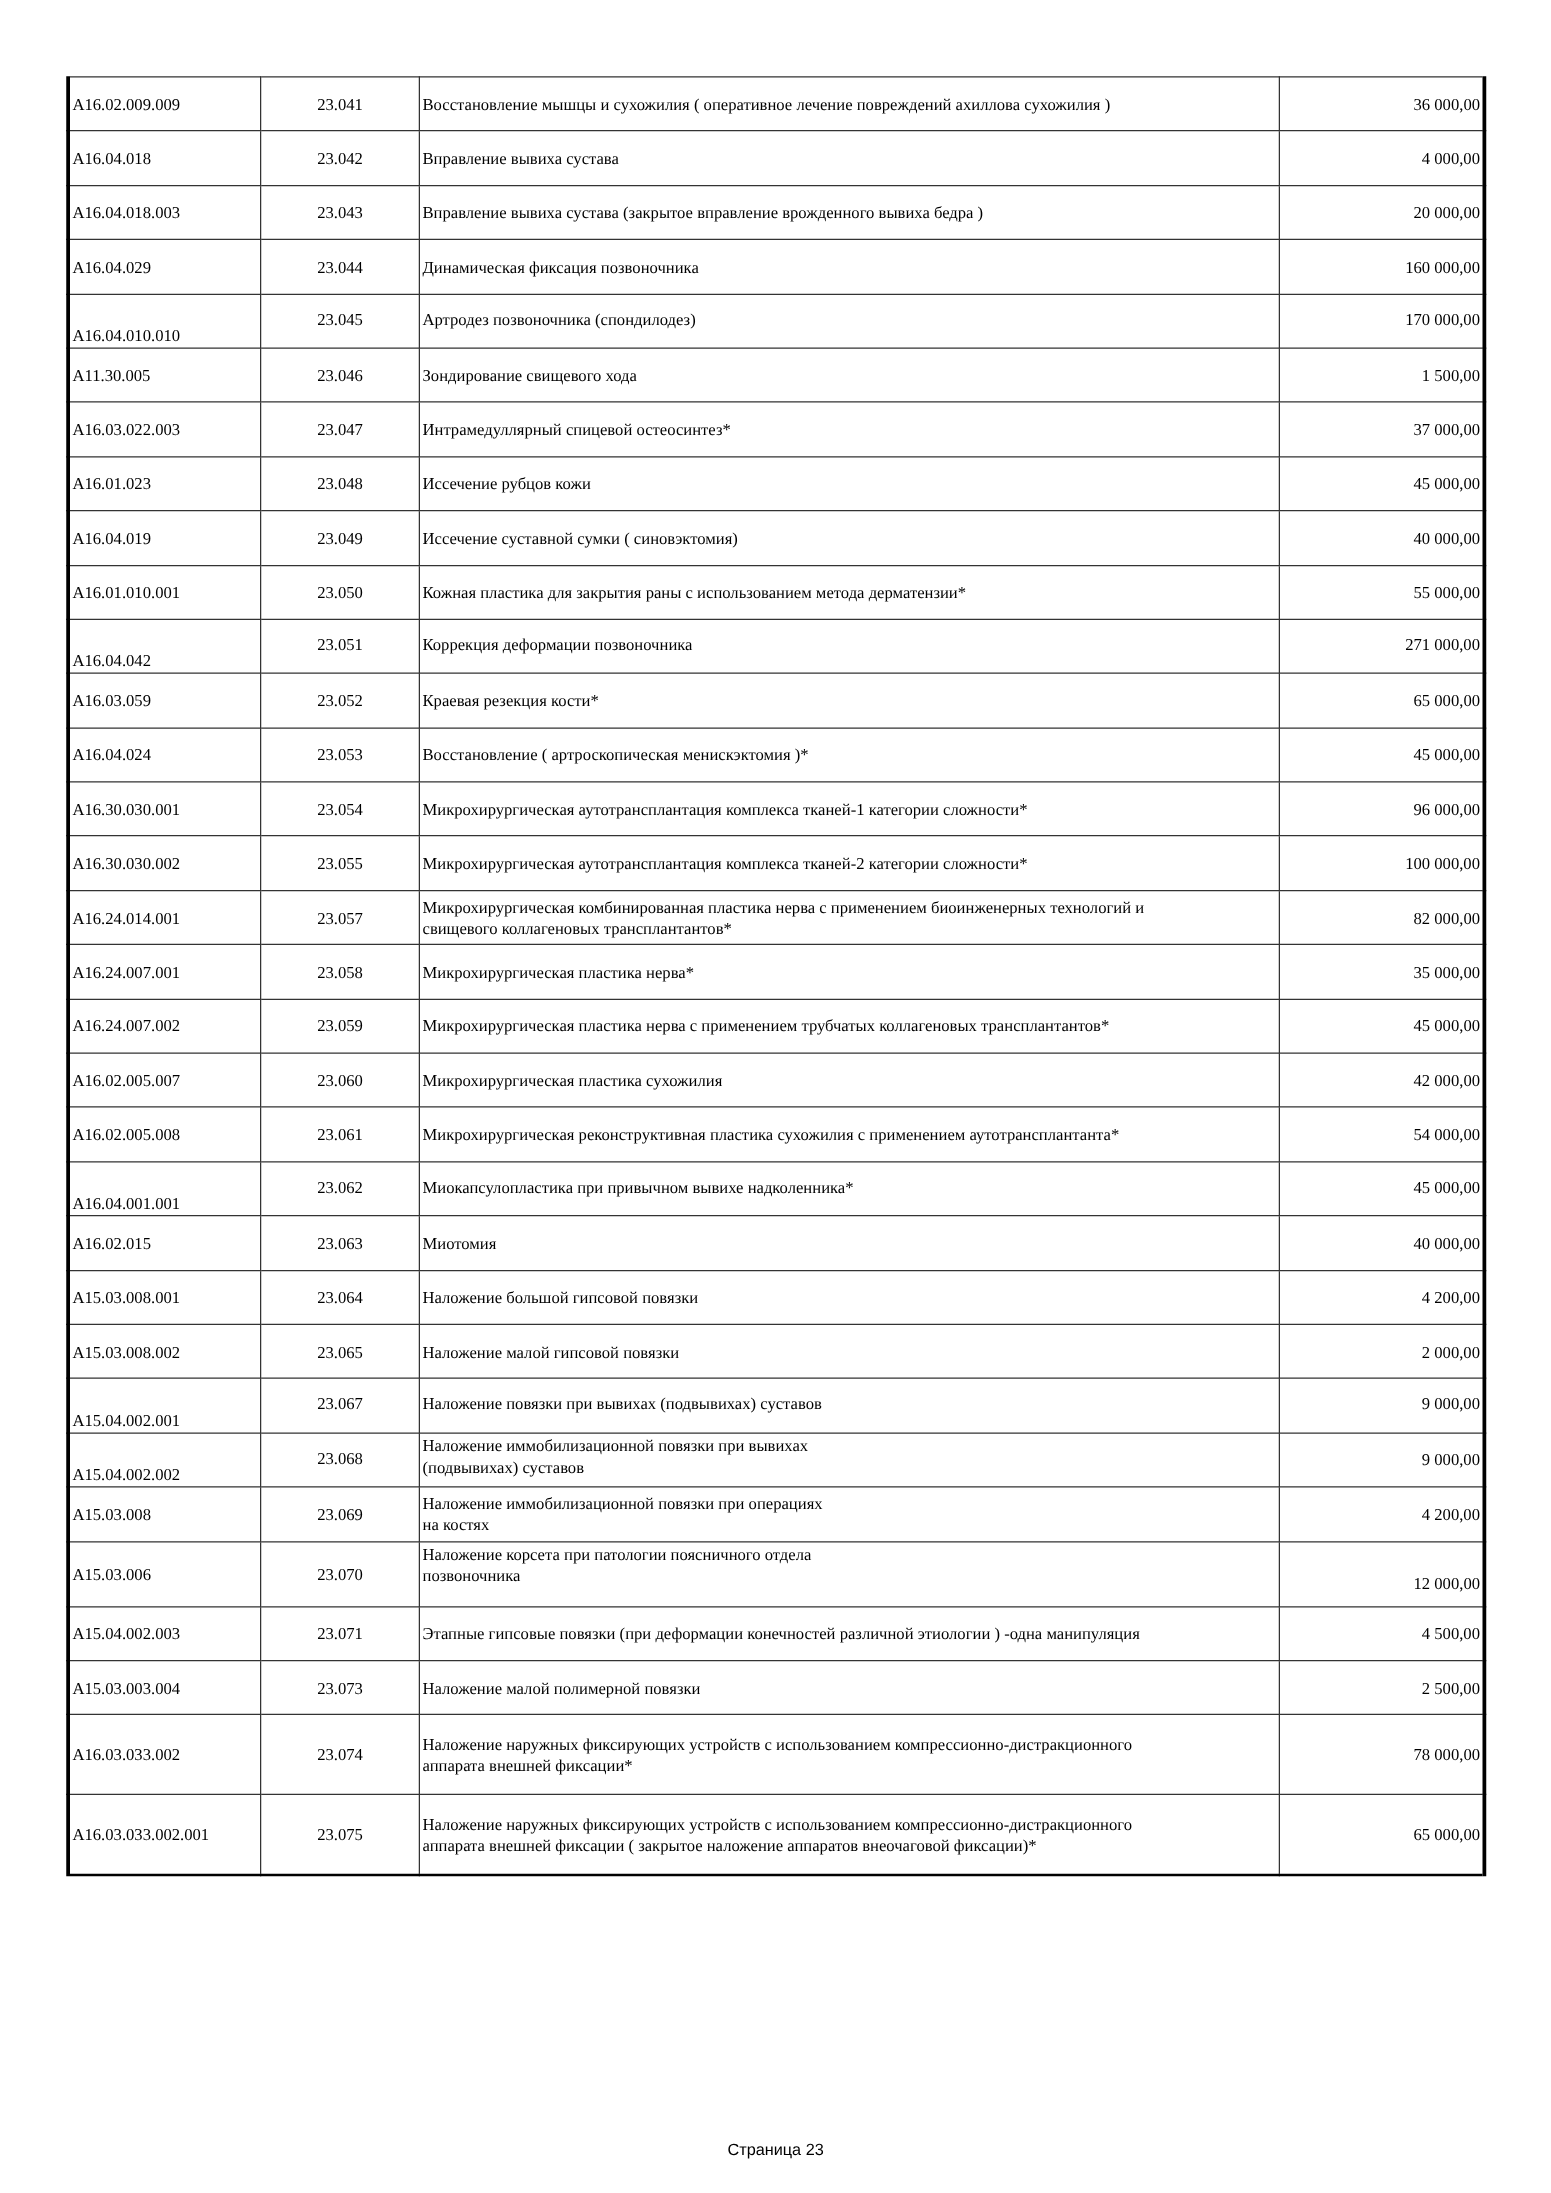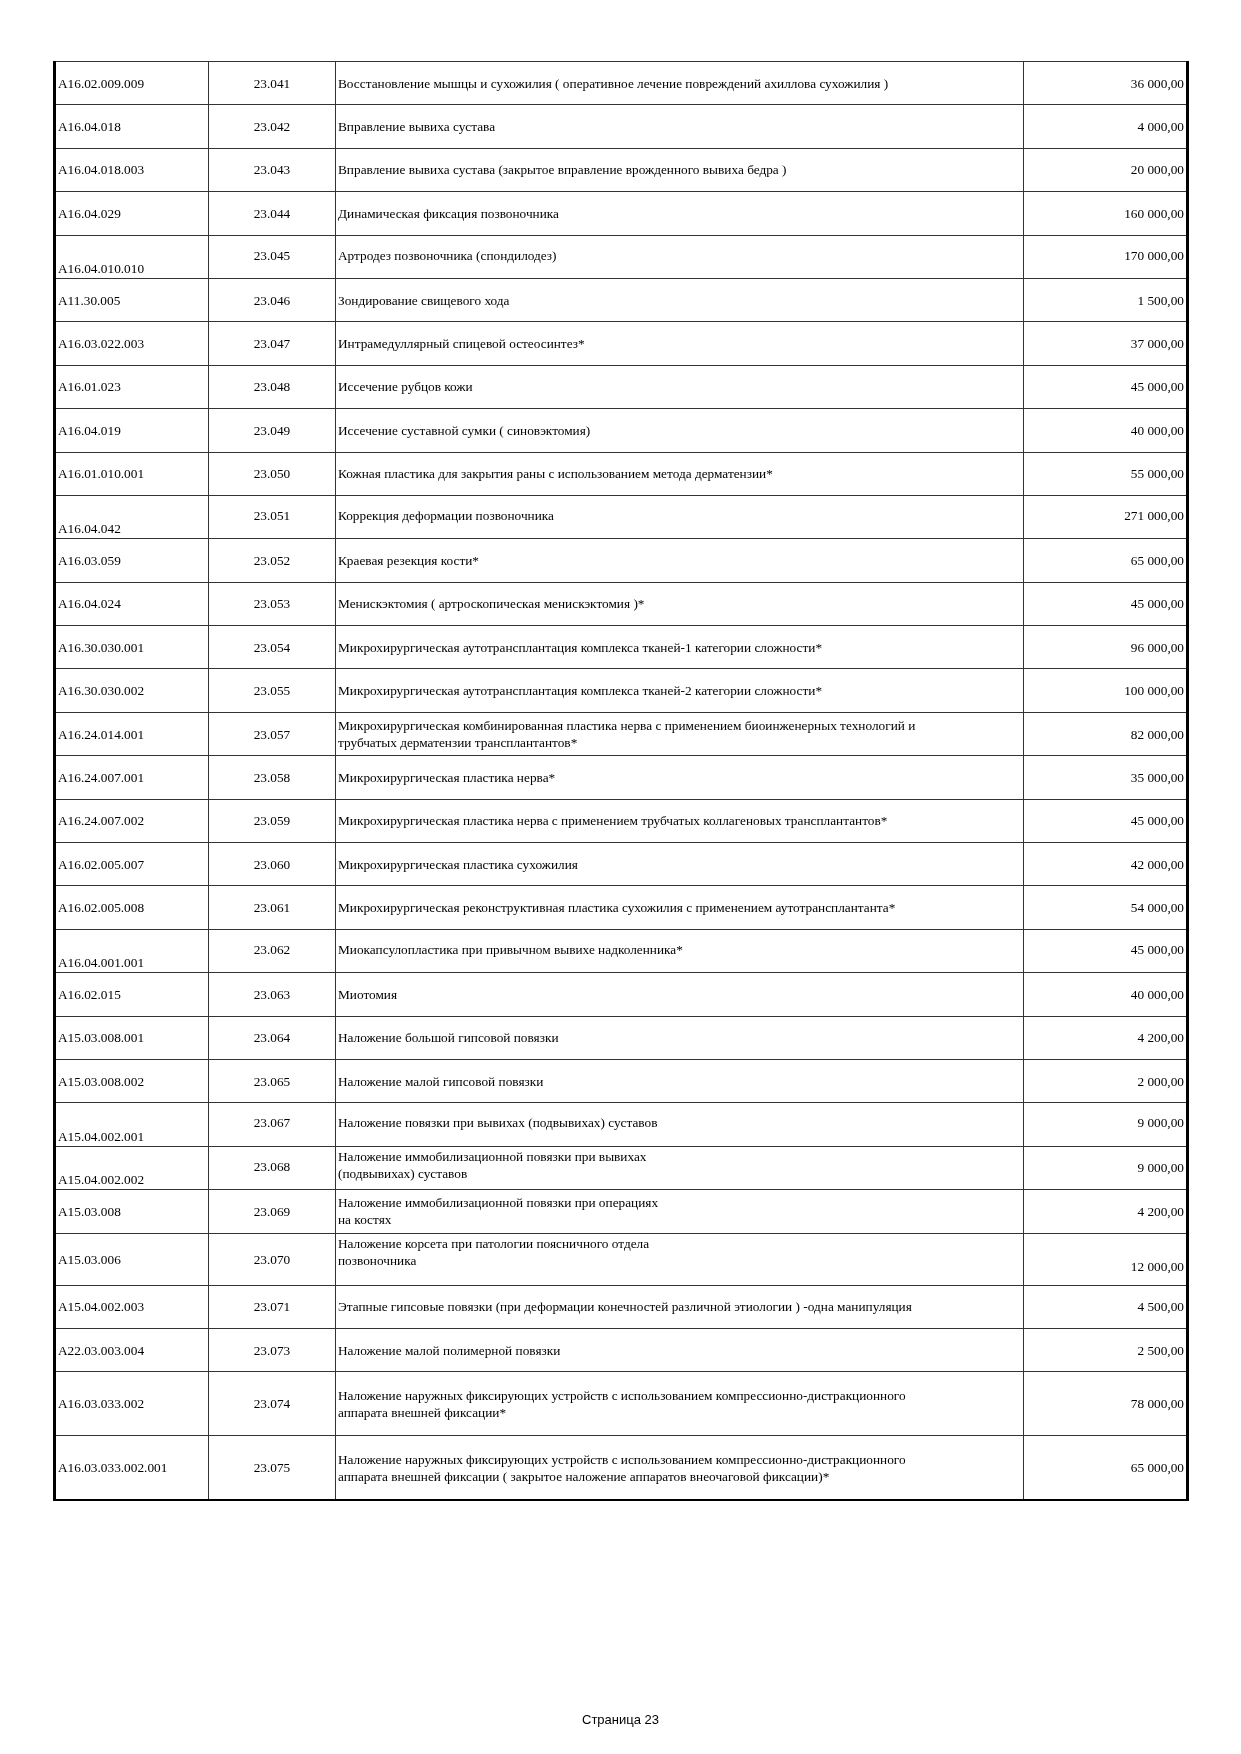--- a/index.html
+++ b/index.html
@@ -180,21 +180,21 @@
           <td class="num" style="height: 43.4px;">23.052</td>
           <td class="name" style="height: 43.4px;">
             <span class="line">Краевая резекция кости*</span>
           </td>
           <td class="price" style="height: 43.4px;">65 000,00</td>
         </tr>
         <tr style="height: 43.4px;">
           <td class="code" style="height: 43.4px;">A16.04.024</td>
           <td class="num" style="height: 43.4px;">23.053</td>
           <td class="name" style="height: 43.4px;">
-            <span class="line">Менискэктомия ( артроскопическая менискэктомия )*</span>
+            <span class="line">Восстановление ( артроскопическая менискэктомия )*</span>
           </td>
           <td class="price" style="height: 43.4px;">45 000,00</td>
         </tr>
         <tr style="height: 43.4px;">
           <td class="code" style="height: 43.4px;">A16.30.030.001</td>
           <td class="num" style="height: 43.4px;">23.054</td>
           <td class="name" style="height: 43.4px;">
             <span class="line">Микрохирургическая аутотрансплантация комплекса тканей-1 категории сложности*</span>
           </td>
           <td class="price" style="height: 43.4px;">96 000,00</td>
@@ -205,21 +205,21 @@
           <td class="name" style="height: 43.4px;">
             <span class="line">Микрохирургическая аутотрансплантация комплекса тканей-2 категории сложности*</span>
           </td>
           <td class="price" style="height: 43.4px;">100 000,00</td>
         </tr>
         <tr style="height: 43.4px;">
           <td class="code" style="height: 43.4px;">A16.24.014.001</td>
           <td class="num" style="height: 43.4px;">23.057</td>
           <td class="name" style="height: 43.4px;">
             <span class="line">Микрохирургическая комбинированная пластика нерва с применением биоинженерных технологий и</span>
-            <span class="line">трубчатых дерматензии трансплантантов*</span>
+            <span class="line">свищевого коллагеновых трансплантантов*</span>
           </td>
           <td class="price" style="height: 43.4px;">82 000,00</td>
         </tr>
         <tr style="height: 43.4px;">
           <td class="code" style="height: 43.4px;">A16.24.007.001</td>
           <td class="num" style="height: 43.4px;">23.058</td>
           <td class="name" style="height: 43.4px;">
             <span class="line">Микрохирургическая пластика нерва*</span>
           </td>
           <td class="price" style="height: 43.4px;">35 000,00</td>
@@ -317,21 +317,21 @@
         </tr>
         <tr style="height: 43.4px;">
           <td class="code" style="height: 43.4px;">A15.04.002.003</td>
           <td class="num" style="height: 43.4px;">23.071</td>
           <td class="name" style="height: 43.4px;">
             <span class="line">Этапные гипсовые повязки (при деформации конечностей различной этиологии ) -одна манипуляция</span>
           </td>
           <td class="price" style="height: 43.4px;">4 500,00</td>
         </tr>
         <tr style="height: 43.4px;">
-          <td class="code" style="height: 43.4px;">A22.03.003.004</td>
+          <td class="code" style="height: 43.4px;">A15.03.003.004</td>
           <td class="num" style="height: 43.4px;">23.073</td>
           <td class="name" style="height: 43.4px;">
             <span class="line">Наложение малой полимерной повязки</span>
           </td>
           <td class="price" style="height: 43.4px;">2 500,00</td>
         </tr>
         <tr class="xtall" style="height: 64px;">
           <td class="code" style="height: 64px;">A16.03.033.002</td>
           <td class="num" style="height: 64px;">23.074</td>
           <td class="name" style="height: 64px;">

